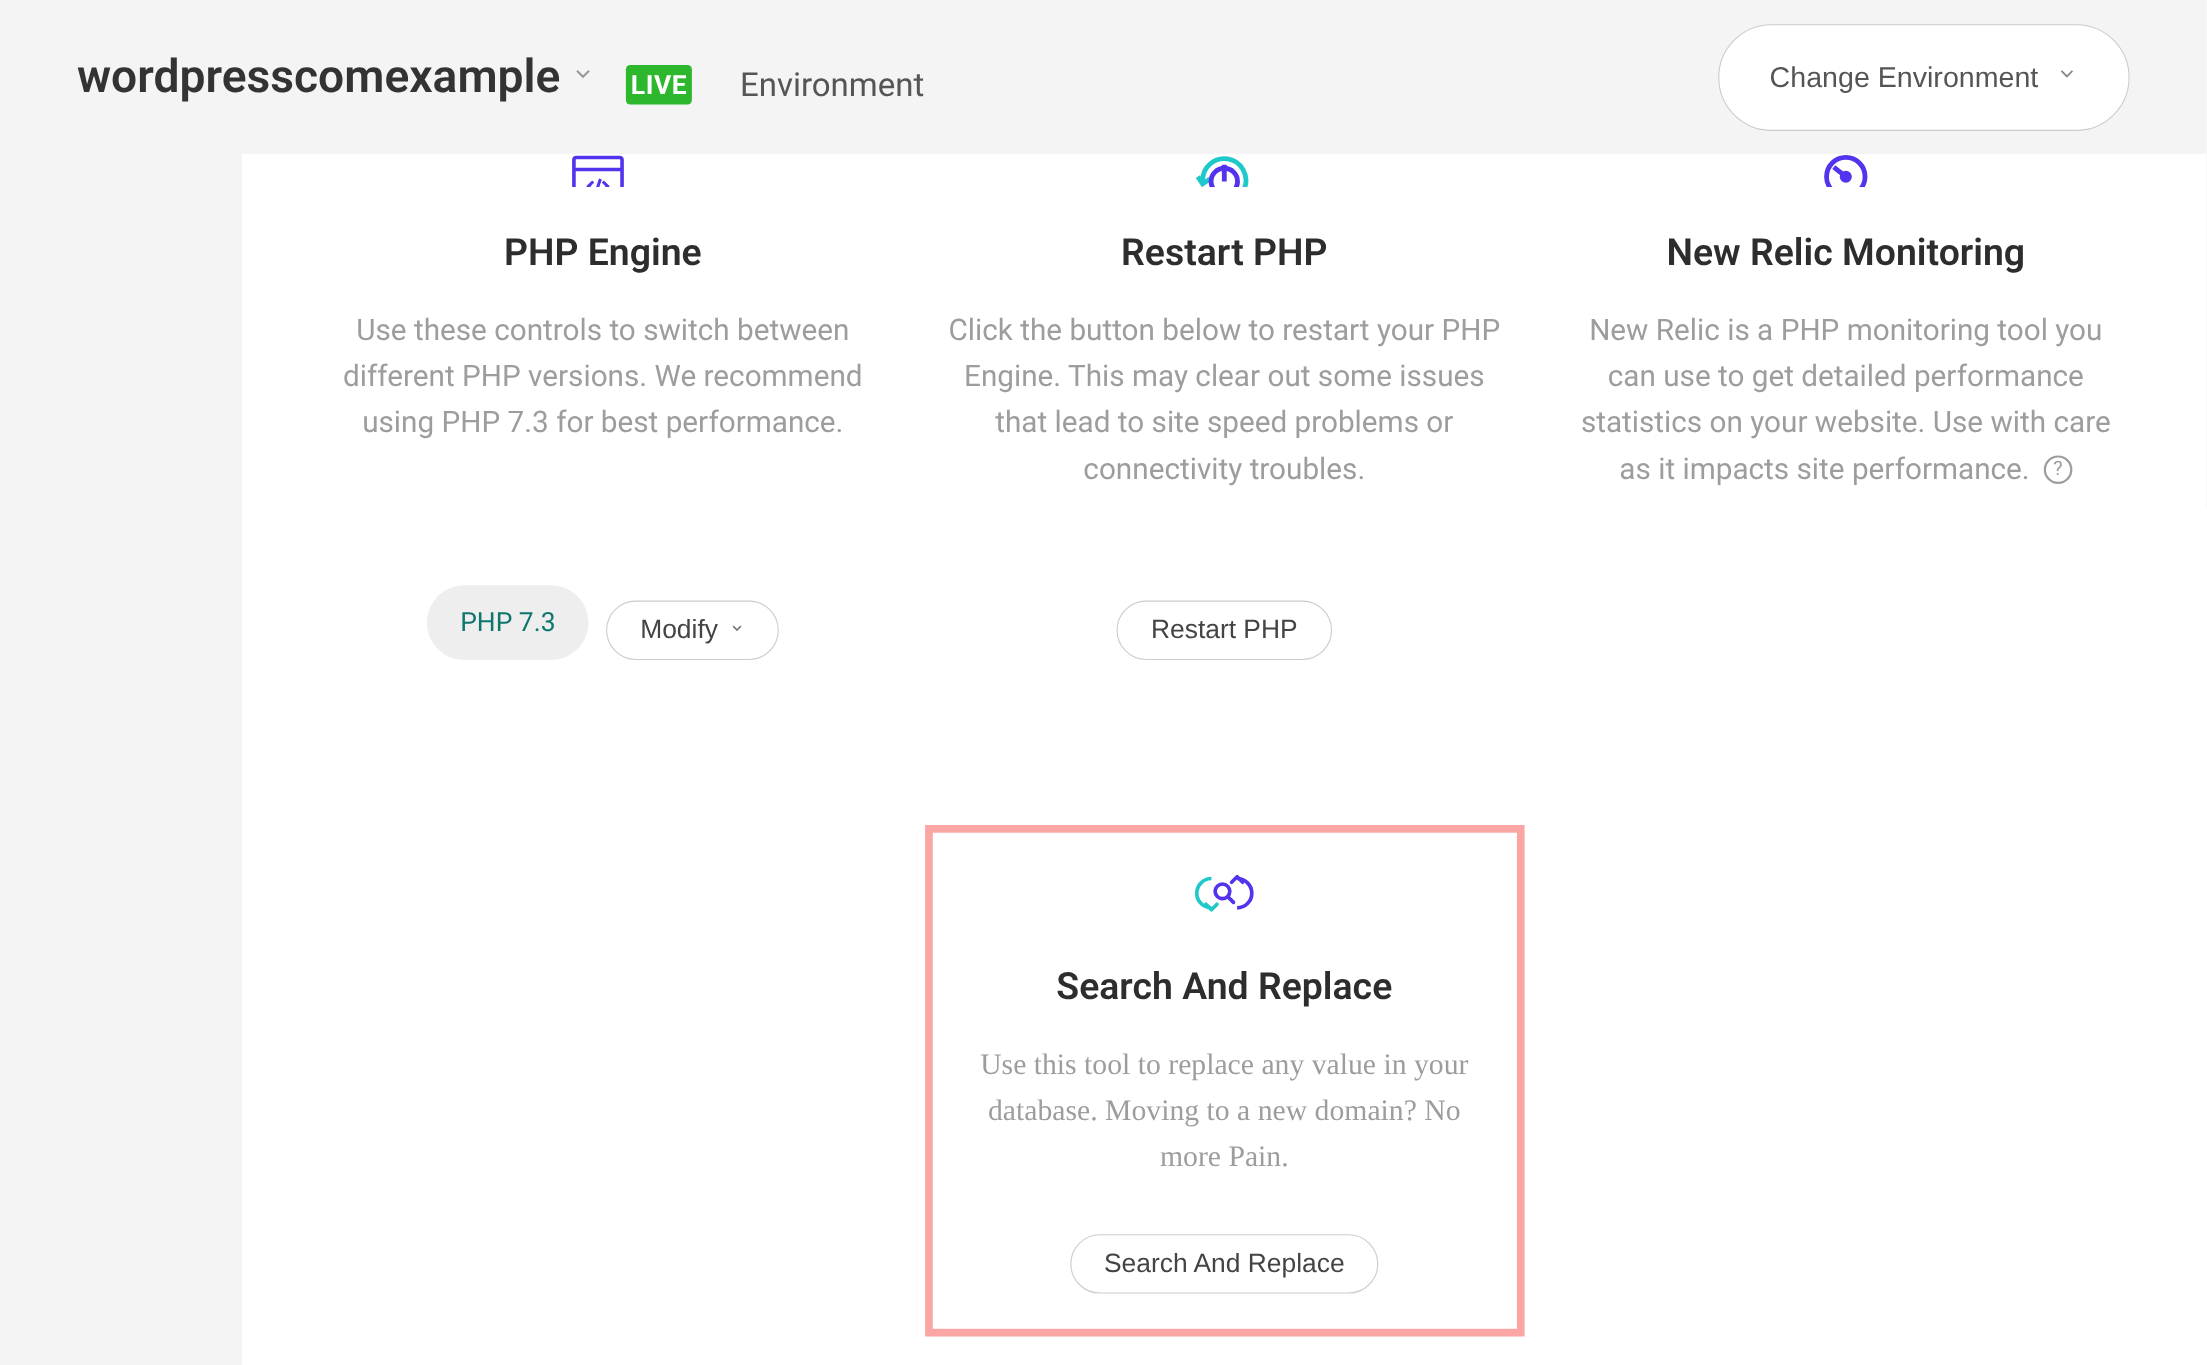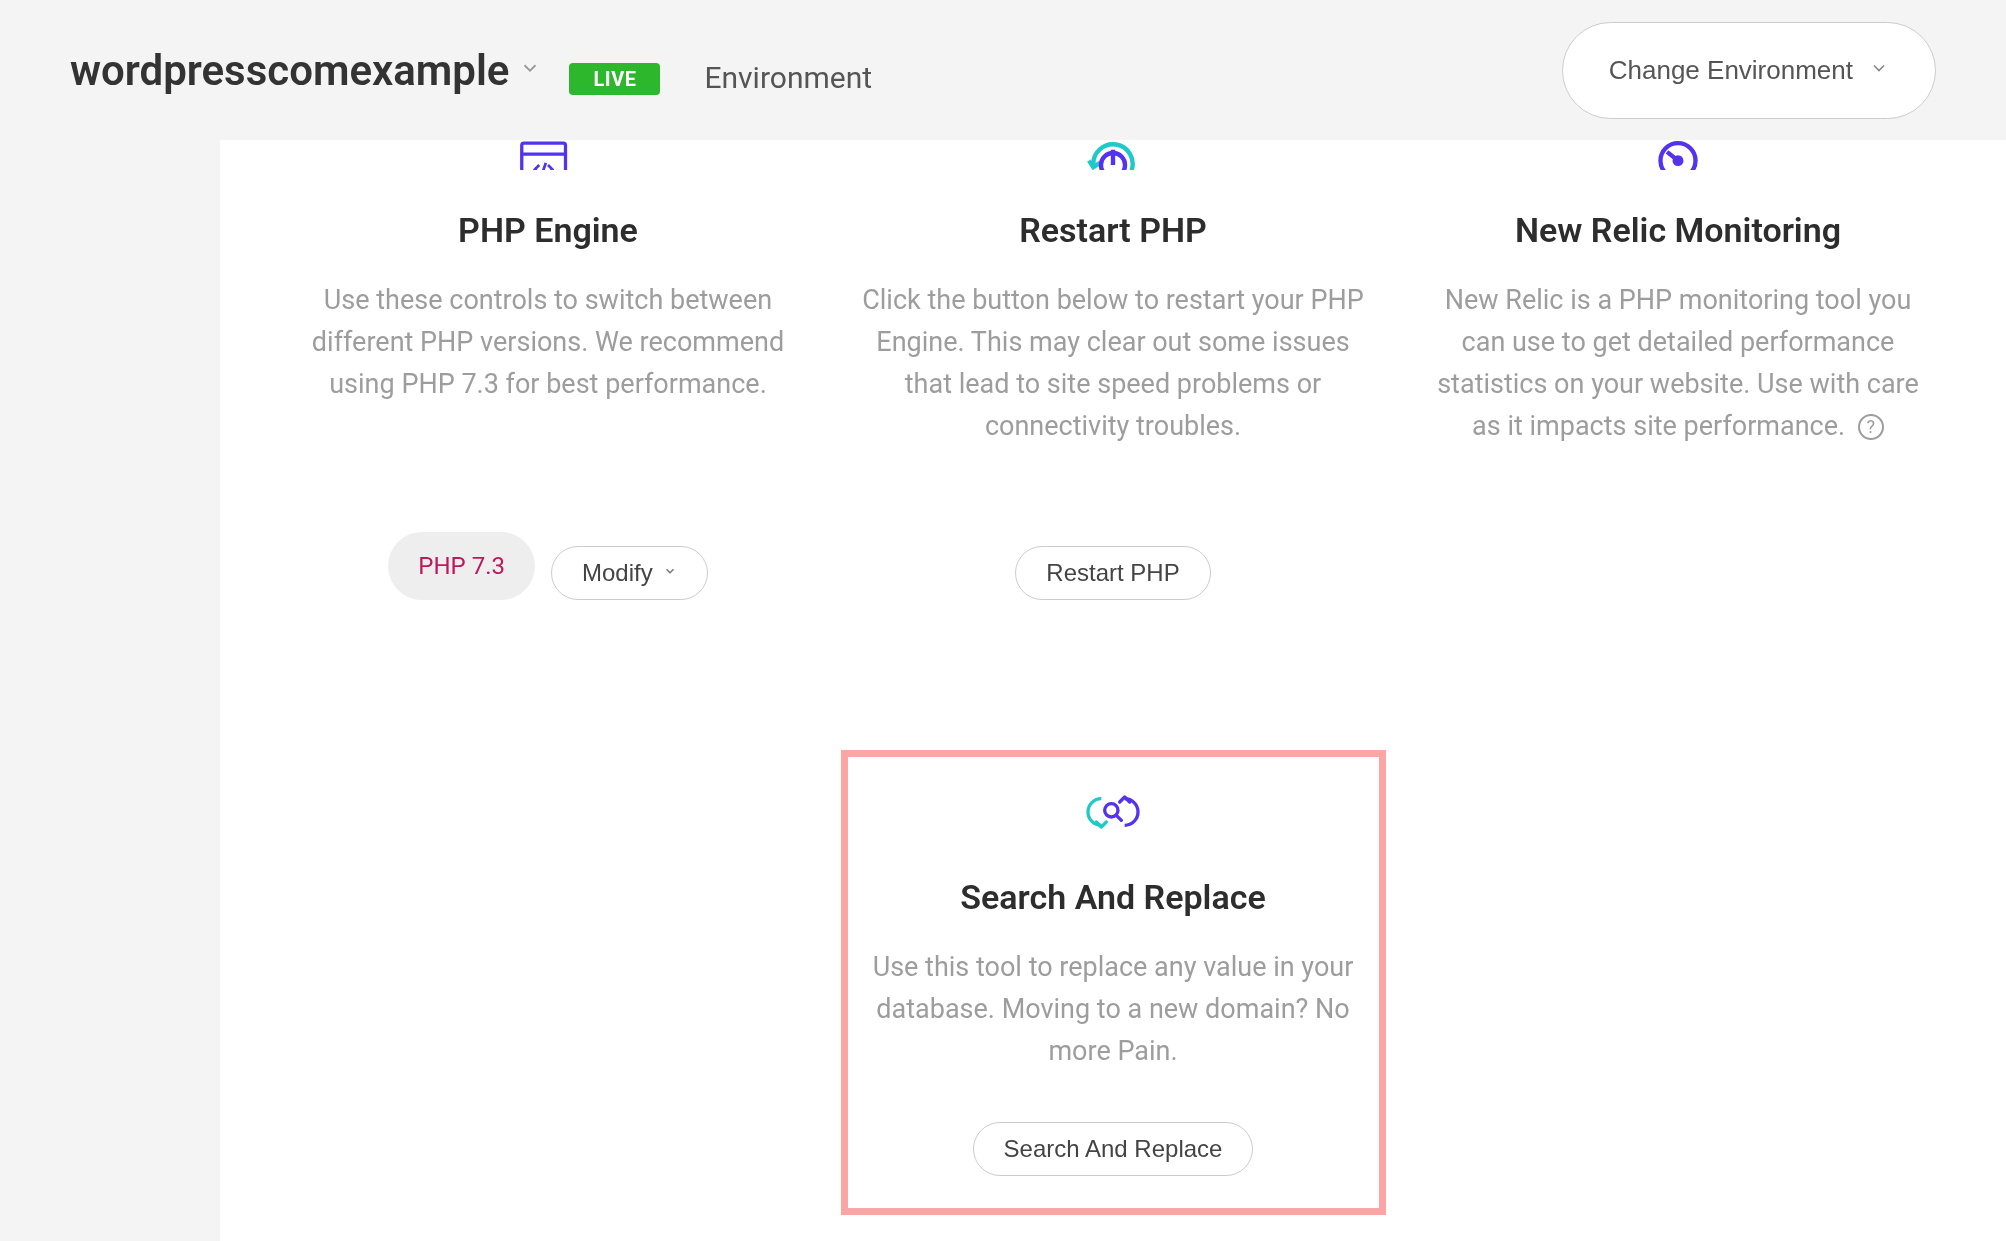--- a/index.html
+++ b/index.html
@@ -32,23 +32,23 @@
     color: #333;
   }
   .chevron-down {
     color: #999;
     font-size: 22px;
     margin-left: 10px;
   }
   .live-badge {
     background: #2db72d;
     color: #fff;
-    font-size: 20px;
+    font-size: 24px;
     font-weight: 700;
-    padding: 4px 24px;
+    padding: 4px 4px;
     border-radius: 4px;
     letter-spacing: 0.5px;
   }
   .env-label {
     font-size: 30px;
     color: #555;
     margin-left: 16px;
   }
   .change-env-btn {
     border: 1px solid #ccc;
@@ -120,21 +120,21 @@
     flex-grow: 1;
   }
   .card-actions {
     display: flex;
     gap: 16px;
     justify-content: center;
     margin-top: 40px;
   }
   .tag-pill {
     background: #eee;
-    color: #be185d;
+    color: #0f766e;
     padding: 12px 30px;
     border-radius: 999px;
     font-size: 24px;
     display: inline-flex;
     align-items: center;
   }
   .btn-pill {
     background: #fff;
     border: 1px solid #ccc;
     color: #444;
@@ -169,21 +169,21 @@
     justify-content: center;
     margin-top: 130px;
   }
   .card.highlight {
     border: 7px solid #fca5a5;
     padding-top: 20px;
     min-height: auto;
     height: auto;
     padding-bottom: 32px;
   }
-  .card.highlight .card-desc { flex-grow: 0; }
+  .card.highlight .card-desc { flex-grow: 0; font-family: Liberation Serif, serif; }
   .card.highlight .card-icon { margin-top: 0; height: 70px; align-items: center; margin-bottom: 30px;}
   .card.highlight .card-actions { margin-top: 30px; }
 
 </style>
 </head>
 <body>
 
 <div class="header">
   <div class="header-left">
     <div style="display:flex;align-items:center;">

